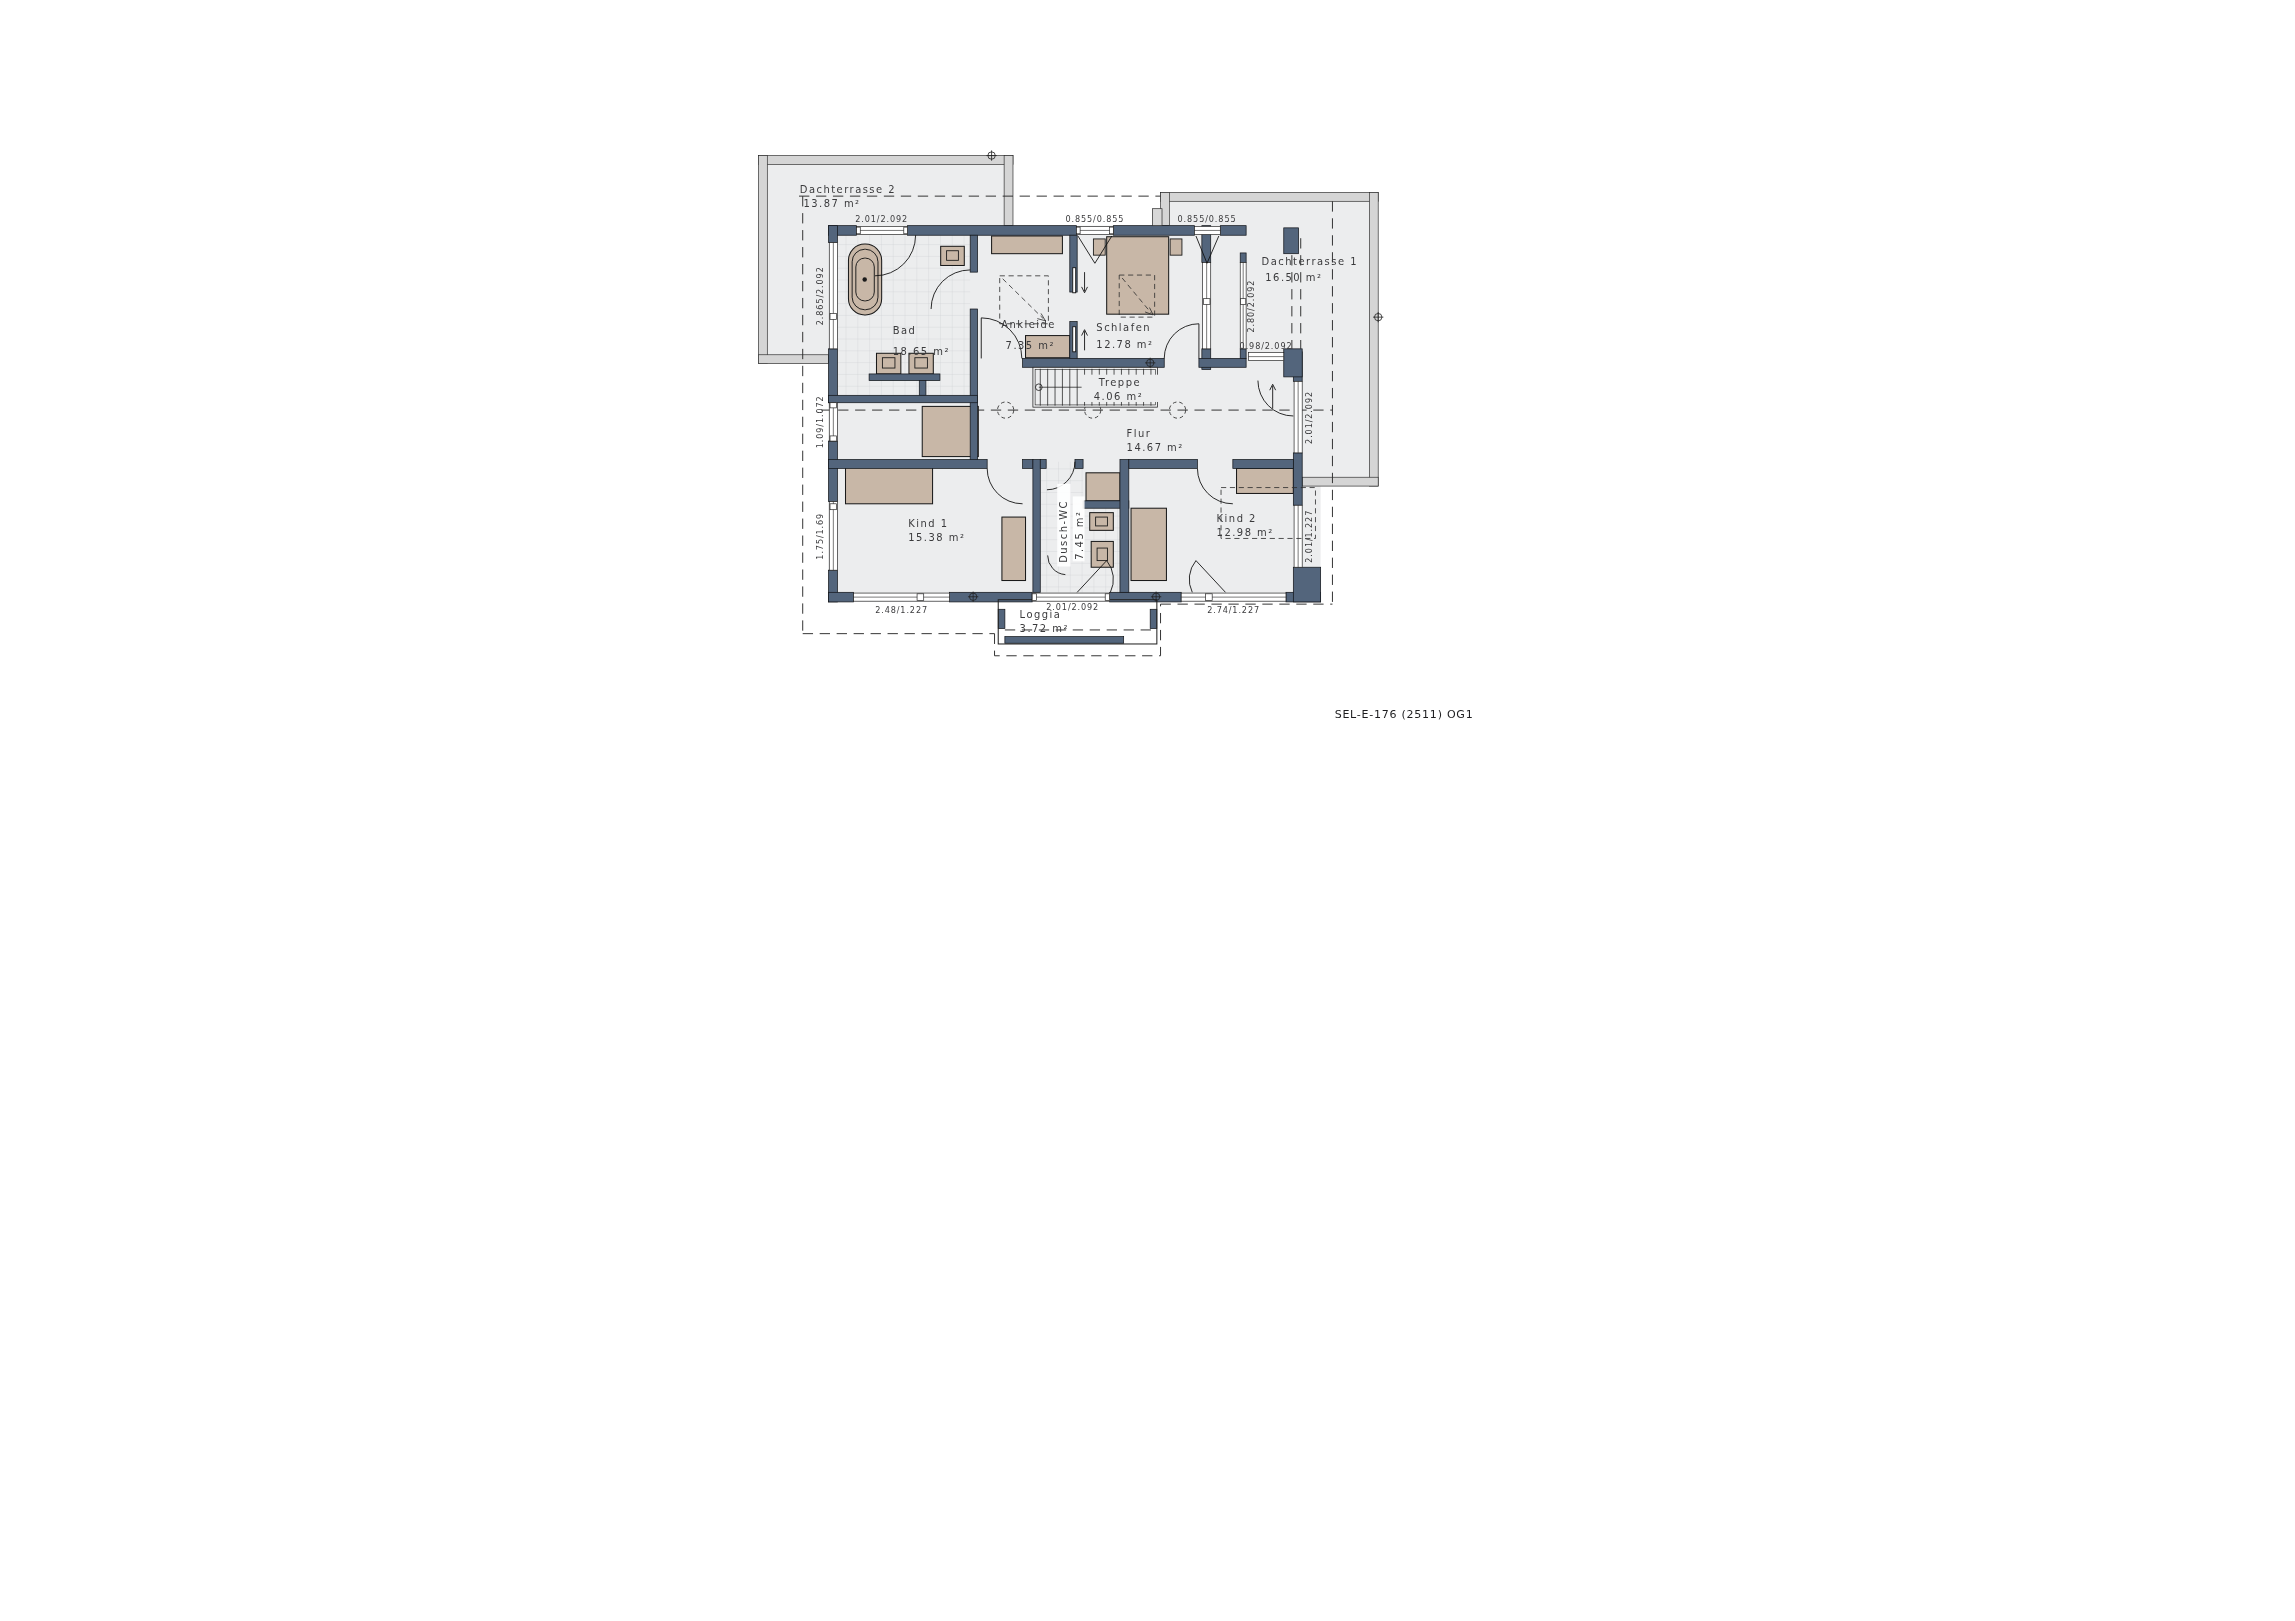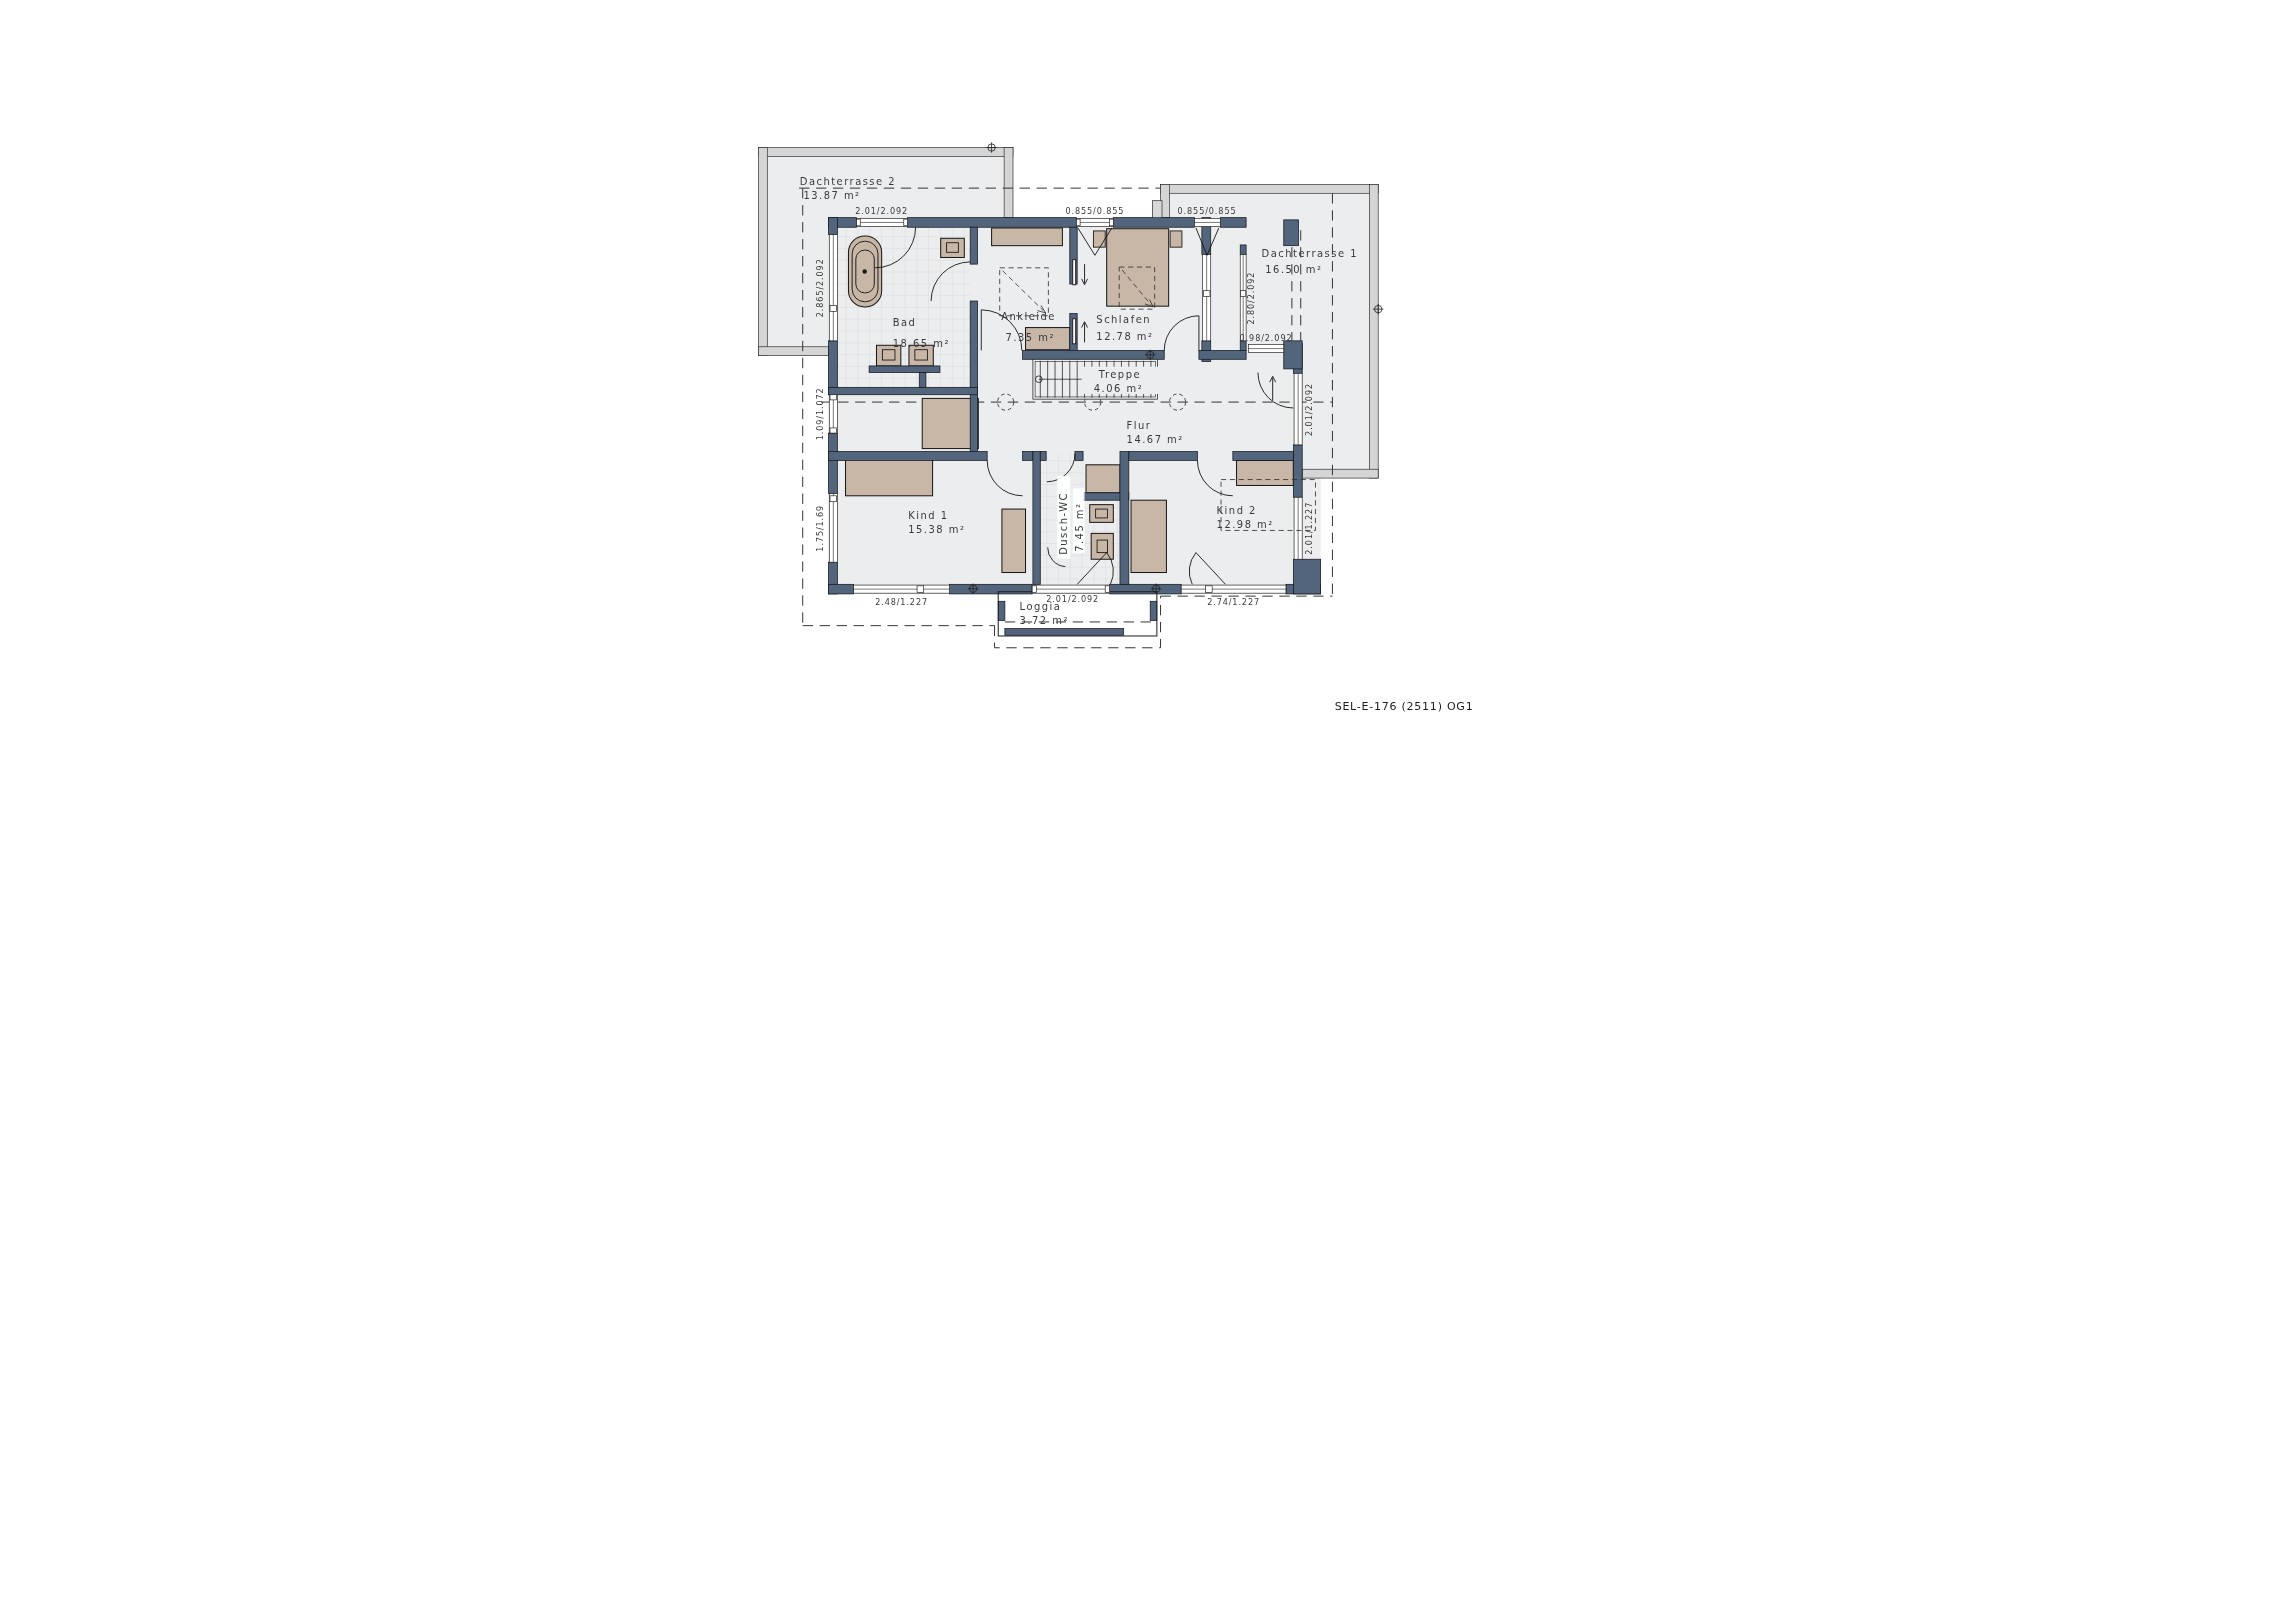--- a/index.html
+++ b/index.html
@@ -1,16 +1,16 @@
 <!DOCTYPE html>
 <html style="font-size:11.5px"><head>
 <meta charset="utf-8">
 <style>
   html,body{margin:0;padding:0;background:#fff;}
-  .page{width:100%;max-width:1148px;margin:0 auto;}
+  .page{width:100%;max-width:1148px;margin:8px auto;}
   svg{display:block;width:100%;height:auto;background:#fff;}
   text{font-family:"DejaVu Sans","Liberation Sans",sans-serif;fill:#3a3a3c;}
   .room-name{font-size:13.5px;letter-spacing:2px;}
   .dim{font-size:11px;letter-spacing:1.2px;}
   .title-text{font-size:15px;letter-spacing:1px;fill:#1d1d1f;}
   .wall{fill:#53657c;stroke:#14171c;stroke-width:1;}
   .floor{fill:#ecedee;}
   .band{fill:#d5d5d5;stroke:#2a2a2a;stroke-width:0.9;}
   .furn{fill:#c8b7a7;stroke:#1a1a1a;stroke-width:1.4;}
   .furn-in{fill:#c8b7a7;stroke:#1a1a1a;stroke-width:1.2;}

